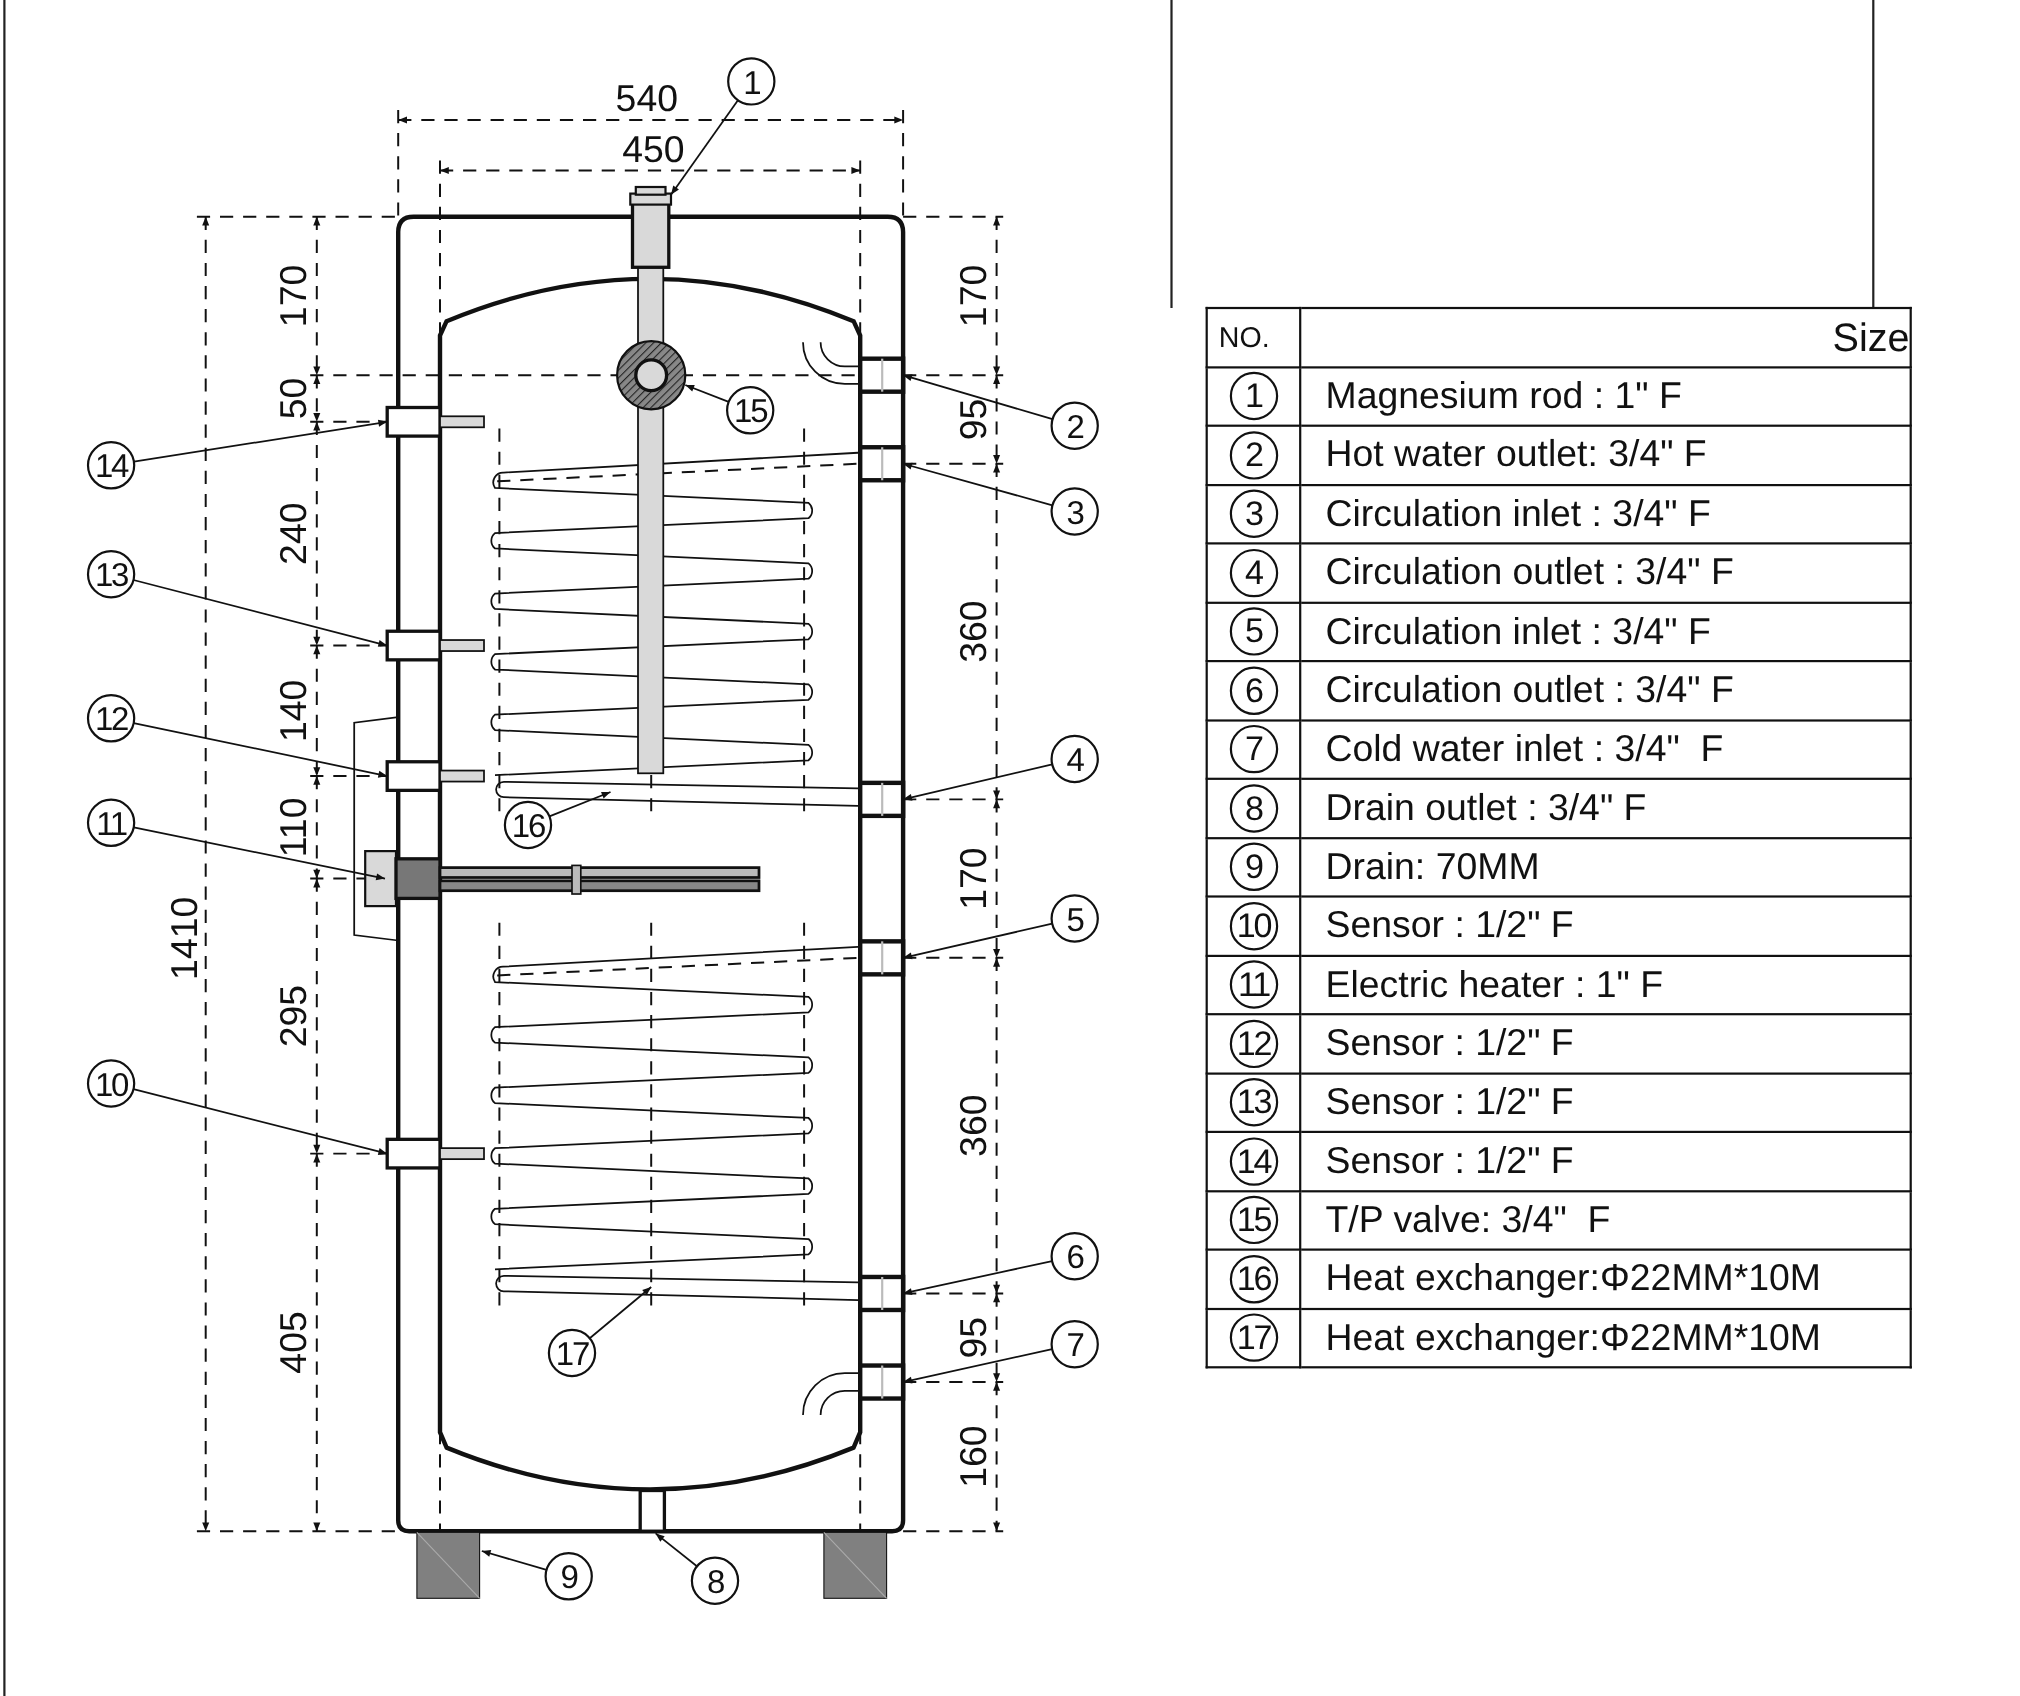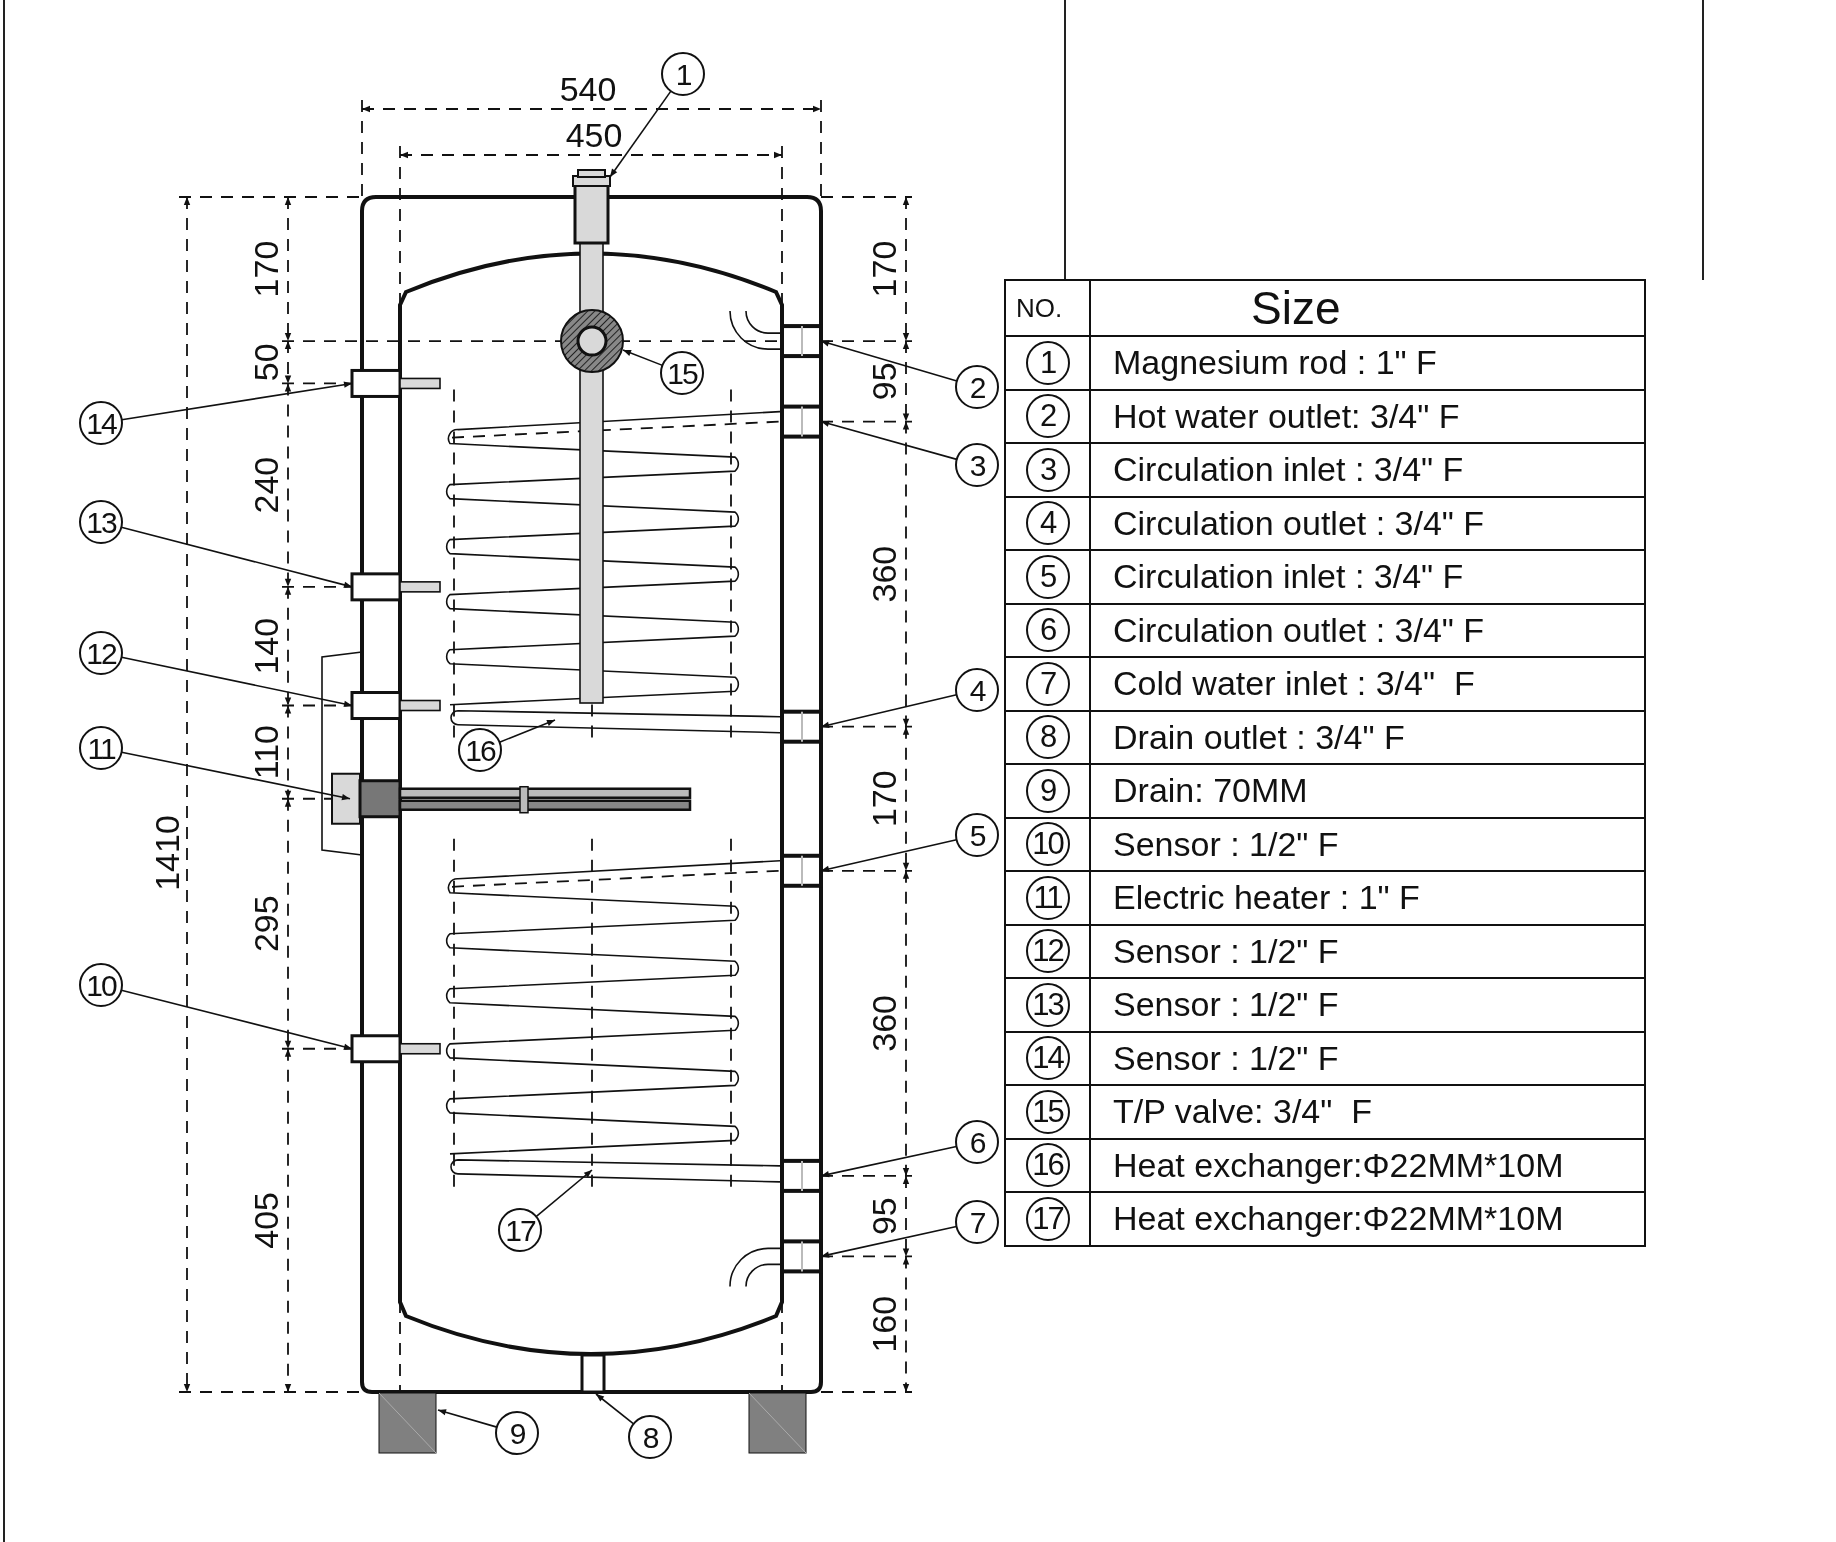--- a/index.html
+++ b/index.html
@@ -10,26 +10,26 @@
   .thin { stroke: #111; stroke-width: 1.6; fill: none; }
   .thick { stroke: #111; stroke-width: 4; fill: none; }
   .dash { stroke: #111; stroke-width: 1.8; fill: none; stroke-dasharray: 12 9; }
   .dimtext { font-size: 34px; fill: #111; font-family: "Liberation Sans", sans-serif; }
   .calltext { font-size: 30px; fill: #111; font-family: "Liberation Sans", sans-serif; }
   .coil { stroke: #111; stroke-width: 1.6; fill: none; }
 
   
   #spec-frame { position: absolute; left: 1064px; top: 0; width: 640px; height: 280px;
                 border-left: 2px solid #222; border-right: 2px solid #222; box-sizing: border-box; }
-  #spec-table { position: absolute; left: 1004px; top: 279px; width: 642px; border-collapse: collapse; }
+  #spec-table { position: absolute; left: 1096px; top: 279px; width: 642px; border-collapse: collapse; }
   #spec-table td, #spec-table th { border: 2.5px solid #111; padding: 0; height: 53.5px; box-sizing: border-box; }
   #spec-table th { font-weight: normal; }
   .col-no { width: 85px; text-align: center; }
   .hdr-no { font-size: 26px; text-align: left !important; padding-left: 10px !important; }
-  .hdr-size { font-size: 46px; text-align: left; padding-left: 160px !important; }
+  .hdr-size { font-size: 36px; text-align: right; padding-left: 160px !important; }
   .num-circle { display: inline-block; width: 40px; height: 40px; border: 2px solid #111; border-radius: 50%;
                 font-size: 31px; line-height: 40px; text-align: center; letter-spacing: -2px; vertical-align: middle; }
   .size-cell { font-size: 34px; padding-left: 22px !important; white-space: pre; text-align: left; }
 </style>
 </head>
 <body>
 
 <div id="page-border"></div>
 
 <svg id="drawing" width="1836" height="1542" xmlns="http://www.w3.org/2000/svg">

